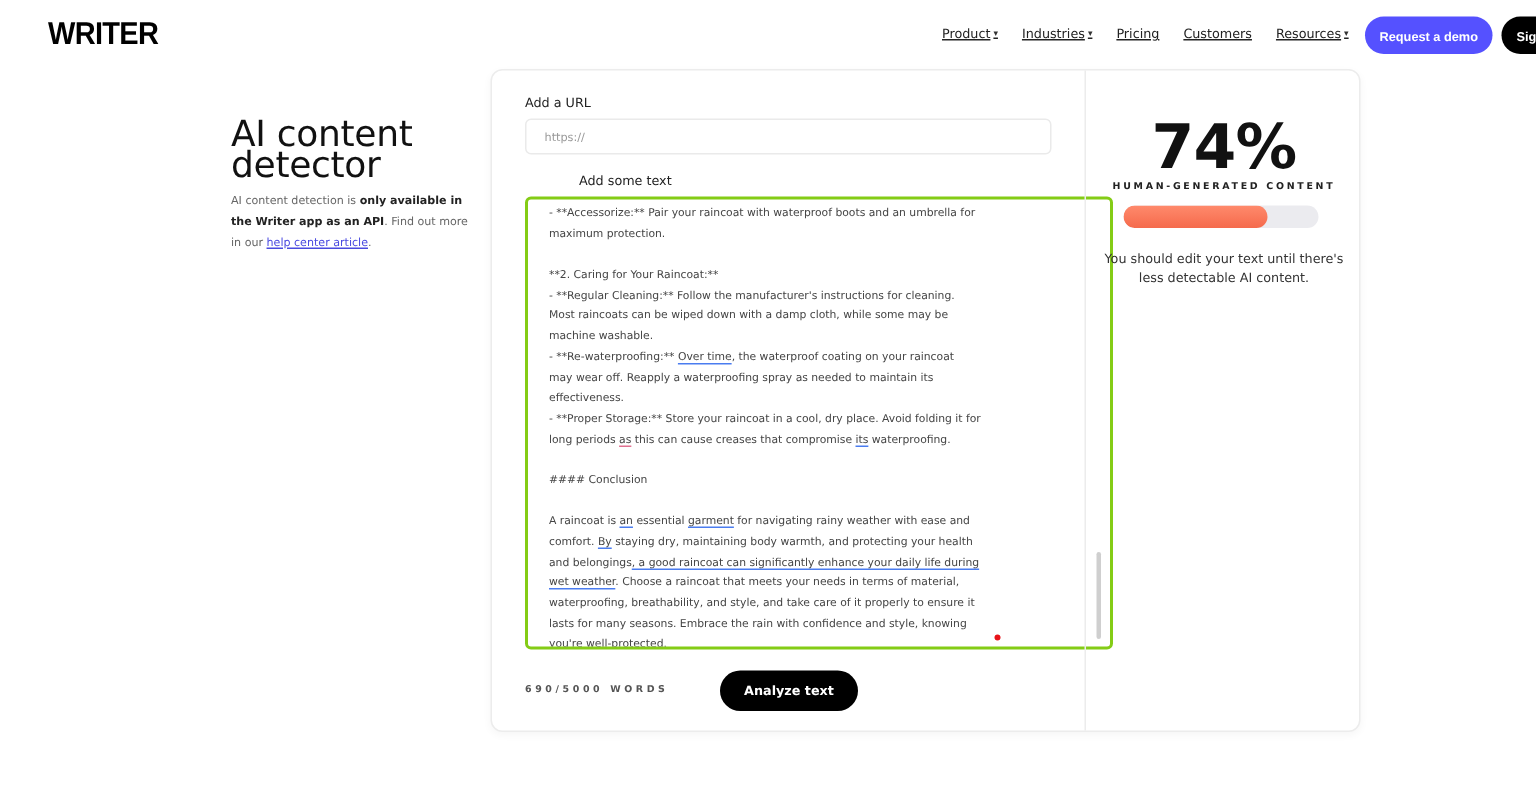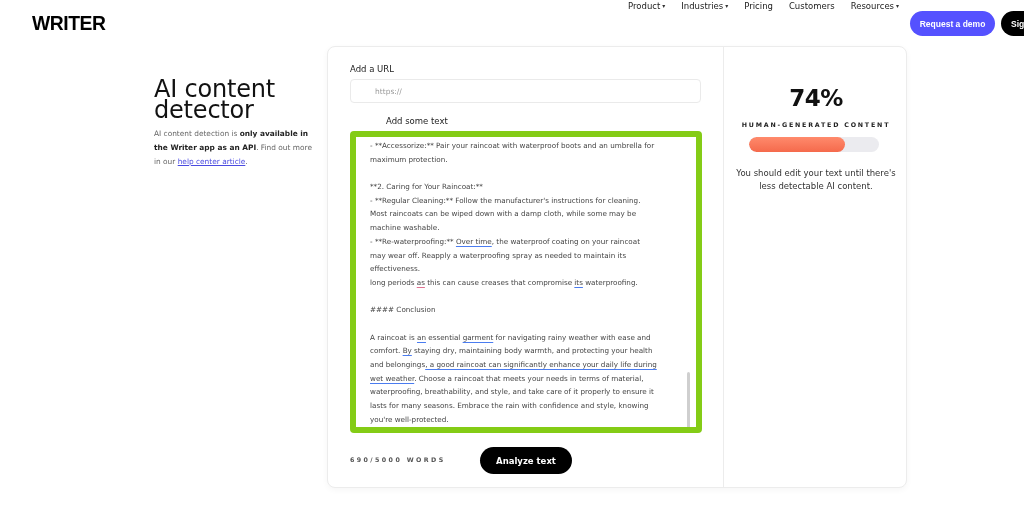--- a/index.html
+++ b/index.html
@@ -2,57 +2,57 @@
 <html><head>
 <meta charset="utf-8">
 <style>
   * { box-sizing: border-box; margin: 0; padding: 0; }
   html, body { width: 1024px; height: 530px; overflow: hidden; background: #ffffff; }
   body { font-family: "DejaVu Sans", sans-serif; color: #222; position: relative; }
 
   
   .header { position: absolute; left: 0; top: 0; width: 1024px; height: 46px; margin-left: 10px; }
   .logo { position: absolute; left: 22px; top: 12px; font-family: "Liberation Sans", sans-serif; font-weight: 900; font-size: 21px; letter-spacing: -0.5px; color: #000; transform: scaleX(0.92); transform-origin: left; line-height: 22px; }
-  .nav { position: absolute; top: 0; left: 618px; display: flex; align-items: flex-end; gap: 0; }
+  .nav { position: absolute; top: 17px; left: 618px; display: flex; align-items: flex-end; gap: 0; text-decoration: underline; }
   .nav-item { font-size: 8.5px; color: #222; display: flex; align-items: center; gap: 2px; margin-right: 16px; white-space: nowrap; line-height: 12px; cursor: pointer; }
   .nav-item .caret { font-size: 6px; color: #333; }
   .btn-demo { position: absolute; left: 900px; top: 11px; width: 85px; height: 25px; border-radius: 13px; background: #5551ff; color: #fff; font-size: 8.5px; font-weight: bold; display: flex; align-items: center; justify-content: center; border: none; cursor: pointer; text-align: center; }
   .btn-signin { position: absolute; left: 991px; top: 11px; width: 60px; height: 25px; border-radius: 13px; background: #000; color: #fff; font-size: 8.5px; font-weight: bold; display: flex; align-items: center; padding-left: 10px; border: none; cursor: pointer; }
 
   
   .intro { position: absolute; left: 154px; top: 79px; width: 165px; }
   .intro h1 { font-size: 24px; font-weight: normal; line-height: 21px; color: #111; letter-spacing: -0.2px; }
   .intro p { font-size: 7.4px; color: #666; line-height: 14px; margin-top: 8px; }
   .intro p.second { margin-top: 6px; }
   .intro a { color: #4a4ae0; text-decoration: underline; }
   .intro b { color: #222; }
 
   
   .card { position: absolute; left: 327px; top: 46px; width: 580px; height: 442px; border: 1px solid #ececec; border-radius: 8px; box-shadow: 0 2px 6px rgba(0,0,0,0.04); background: #fff; }
   .divider { position: absolute; left: 395px; top: 0; width: 1px; height: 100%; background: #ececec; }
 
   .label { position: absolute; font-size: 8.5px; color: #222; }
-  .url-input { position: absolute; left: 22px; top: 32px; width: 351px; height: 24px; border: 1px solid #eaeaea; border-radius: 4px; font-size: 7.5px; color: #999; padding-left: 24px; font-family: "DejaVu Sans", sans-serif; background: #fff; outline: none; }
+  .url-input { position: absolute; left: 22px; top: 32px; width: 351px; height: 24px; border: 1px solid #eaeaea; border-radius: 4px; font-size: 7.5px; color: #999; padding-left: 12px; font-family: "DejaVu Sans", sans-serif; background: #fff; outline: none; }
   .url-input::placeholder { color: #999; }
 
-  .textarea { position: absolute; left: 22px; top: 84px; width: 352px; height: 302px; border: 6px solid #84cc16; border-radius: 4px; overflow: hidden; background: #fff; }
+  .textarea { position: absolute; left: 22px; top: 84px; width: 392px; height: 302px; border: 2px solid #84cc16; border-radius: 4px; overflow: hidden; background: #fff; }
   .ta-content { position: absolute; left: 14px; top: 2px; width: 318px; font-size: 7.2px; color: #444; line-height: 13.7px; }
   .ta-content .line { white-space: nowrap; height: 13.7px; }
   .ta-content .blank { height: 13.7px; }
   .ul-blue { text-decoration: underline; text-decoration-color: #4a7cf0; text-underline-offset: 2px; }
   .ul-red { text-decoration: underline; text-decoration-color: #e07090; text-underline-offset: 2px; }
   .scrollbar { position: absolute; right: 6px; top: 235px; width: 3px; height: 58px; background: #cfcfcf; border-radius: 2px; }
   .red-dot { position: absolute; left: 311px; top: 290px; width: 4px; height: 4px; border-radius: 50%; background: #e8141a; }
 
   .word-count { position: absolute; left: 22px; top: 409px; font-size: 6.3px; letter-spacing: 2.4px; color: #555; font-weight: bold; }
   .analyze-btn { position: absolute; left: 152px; top: 400px; width: 92px; height: 27px; border-radius: 14px; background: #000; color: #fff; font-size: 8.5px; font-weight: bold; border: none; display: flex; align-items: center; justify-content: center; cursor: pointer; font-family: "DejaVu Sans", sans-serif; }
 
   
   .result { position: absolute; left: 396px; top: 0; width: 184px; height: 100%; }
-  .pct { position: absolute; left: 0; top: 32px; width: 184px; text-align: center; font-size: 23px; font-weight: bold; color: #111; letter-spacing: -0.5px; line-height: 38px; }
+  .pct { position: absolute; left: 0; top: 32px; width: 184px; text-align: center; font-size: 41px; font-weight: bold; color: #111; letter-spacing: -0.5px; line-height: 38px; }
   .pct-label { position: absolute; left: 0; top: 74px; width: 184px; text-align: center; font-size: 6.3px; letter-spacing: 1.8px; font-weight: bold; color: #222; }
   .bar { position: absolute; left: 25px; top: 90px; width: 130px; height: 15px; border-radius: 8px; background: #ebebef; overflow: hidden; }
   .bar-fill { height: 100%; border-radius: 8px; background: linear-gradient(180deg, #ff8a6c, #f56a4c); }
   .result-msg { position: absolute; left: 12px; top: 120px; width: 160px; text-align: center; font-size: 8.5px; color: #333; line-height: 12.5px; }
 </style>
 </head>
 <body>
 
 <header class="header">
   <div class="logo">WRITER</div>
@@ -95,20 +95,21 @@
       <div class="line">- **Accessorize:** Pair your raincoat with waterproof boots and an umbrella for</div>
       <div class="line">maximum protection.</div>
       <div class="blank"></div>
       <div class="line">**2. Caring for Your Raincoat:**</div>
       <div class="line">- **Regular Cleaning:** Follow the manufacturer's instructions for cleaning.</div>
       <div class="line">Most raincoats can be wiped down with a damp cloth, while some may be</div>
       <div class="line">machine washable.</div>
       <div class="line"><span>- **Re-waterproofing:** </span><span class="ul-blue">Over time</span><span>, the waterproof coating on your raincoat</span></div>
       <div class="line">may wear off. Reapply a waterproofing spray as needed to maintain its</div>
       <div class="line">effectiveness.</div>
+      <div class="line">- **Proper Storage:** Store your raincoat in a cool, dry place. Avoid folding it for</div>
       <div class="line"><span>long periods </span><span class="ul-red">as</span><span> this can cause creases that compromise </span><span class="ul-blue">its</span><span> waterproofing.</span></div>
       <div class="blank"></div>
       <div class="line">#### Conclusion</div>
       <div class="blank"></div>
       <div class="line"><span>A raincoat is </span><span class="ul-blue">an</span><span> essential </span><span class="ul-blue">garment</span><span> for navigating rainy weather with ease and</span></div>
       <div class="line"><span>comfort. </span><span class="ul-blue">By</span><span> staying dry, maintaining body warmth, and protecting your health</span></div>
       <div class="line"><span>and belongings</span><span class="ul-blue">, a good raincoat can significantly enhance your daily life during</span></div>
       <div class="line"><span class="ul-blue">wet weather</span><span>. Choose a raincoat that meets your needs in terms of material,</span></div>
       <div class="line">waterproofing, breathability, and style, and take care of it properly to ensure it</div>
       <div class="line">lasts for many seasons. Embrace the rain with confidence and style, knowing</div>

